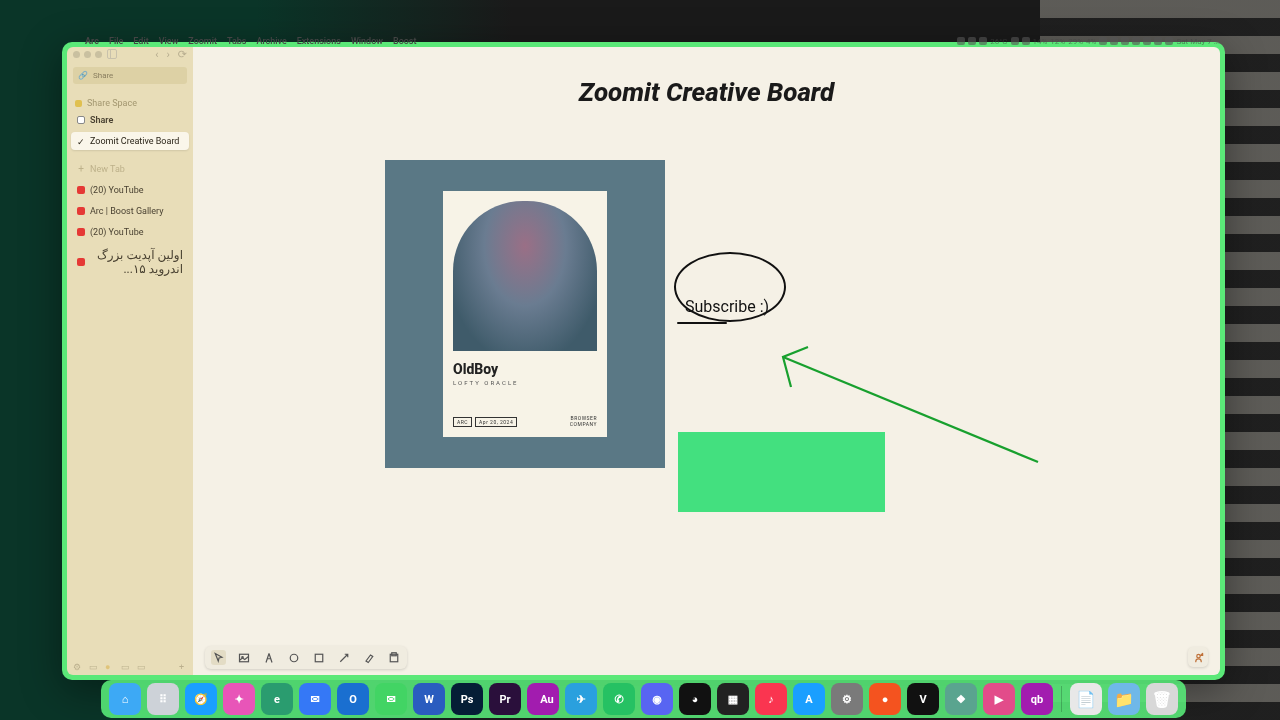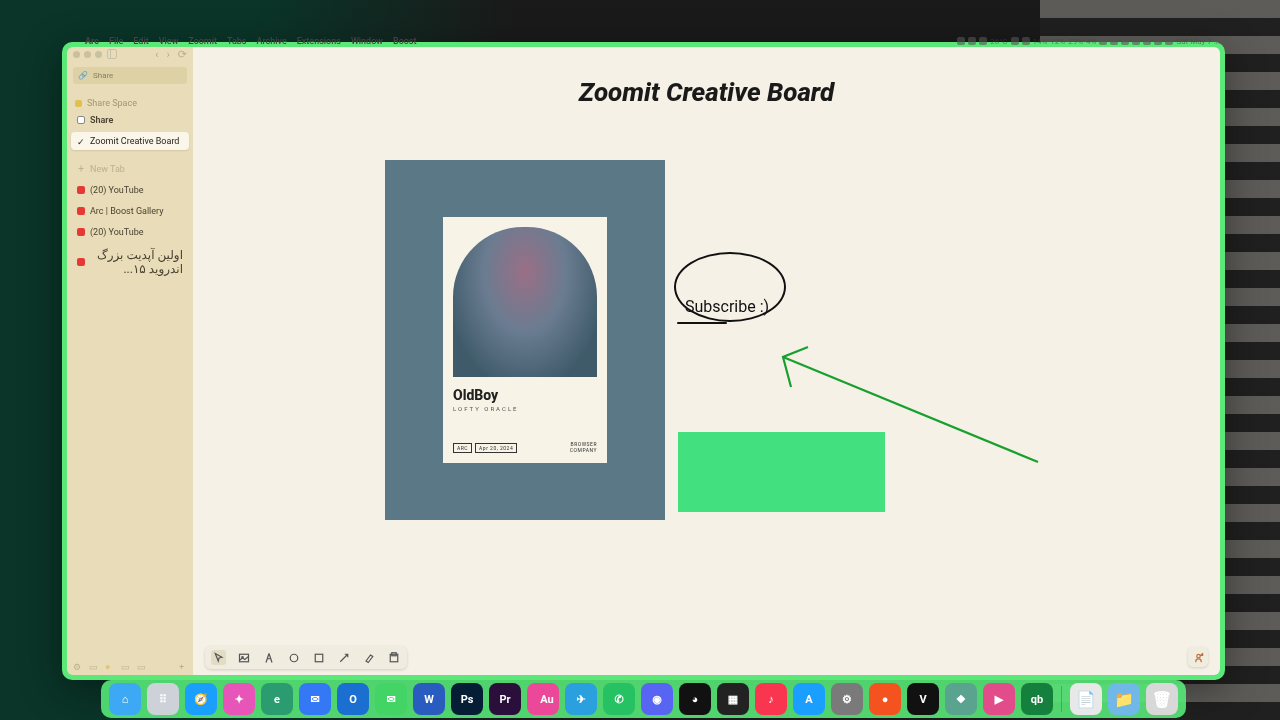--- a/index.html
+++ b/index.html
@@ -46,21 +46,21 @@
 .sb-bottom{margin-top:auto;padding:5px 6px;display:flex;gap:8px;align-items:center;opacity:.4}
 .sb-bottom span{width:8px;height:8px;font-size:9px;color:#7a6f50}
 
 .sidebar-toggle{width:10px;height:10px;border:1px solid #999;border-radius:2px;opacity:.4;position:relative}
 .sidebar-toggle:after{content:"";position:absolute;left:2px;top:0;bottom:0;width:1px;background:#999}
 
 
 .canvas{flex:1;background:#f5f1e6;position:relative}
 .board-title{position:absolute;top:30px;left:0;right:0;text-align:center;font-size:26px;font-weight:800;color:#1a1a1a;font-style:italic}
 
-.card-outer{position:absolute;left:192px;top:113px;width:280px;height:360px;background:#5a7885;display:flex;align-items:center;justify-content:center}
+.card-outer{position:absolute;left:192px;top:113px;width:280px;height:308px;background:#5a7885;display:flex;align-items:center;justify-content:center}
 .card-inner{width:164px;height:246px;background:#f7f3e7;padding:10px;display:flex;flex-direction:column}
 .card-arch{flex:1;border-radius:70px 70px 0 0;background:radial-gradient(ellipse at 50% 30%,#9a6f86 0%,#6a7c91 40%,#3f5b6a 80%)}
 .card-h1{margin-top:10px;font-size:14px;font-weight:800;color:#222}
 .card-h2{font-size:6px;letter-spacing:2px;color:#555;margin-top:2px}
 .card-foot{margin-top:30px;display:flex;align-items:center;gap:3px;font-size:5px;color:#333}
 .card-foot .pill{border:.5px solid #333;padding:1px 3px;letter-spacing:.5px}
 .card-foot .brand{margin-left:auto;font-size:5px;line-height:1.1;letter-spacing:.5px;text-align:right}
 
 .subscribe{position:absolute;left:492px;top:250px;font-size:16px;color:#111}
 .oval{position:absolute;left:481px;top:205px;width:112px;height:70px;border:2.5px solid #111;border-radius:50%}
@@ -286,32 +286,32 @@
       <div class="dock-item" style="background: rgb(205, 210, 216);">⠿</div>
       <div class="dock-item" style="background: rgb(26, 159, 255);">🧭</div>
       <div class="dock-item" style="background: rgb(232, 85, 184);">✦</div>
       <div class="dock-item" style="background: rgb(42, 156, 111);">e</div>
       <div class="dock-item" style="background: rgb(53, 120, 246);">✉</div>
       <div class="dock-item" style="background: rgb(26, 111, 208);">O</div>
       <div class="dock-item" style="background: rgb(66, 212, 100);">✉</div>
       <div class="dock-item" style="background: rgb(42, 92, 191);">W</div>
       <div class="dock-item" style="background: rgb(5, 30, 54);">Ps</div>
       <div class="dock-item" style="background: rgb(42, 15, 59);">Pr</div>
-      <div class="dock-item" style="background: #ec4899; padding-left: 8px;">Au</div>
+      <div class="dock-item" style="background: #a21caf; padding-left: 8px;">Au</div>
       <div class="dock-item" style="background: rgb(42, 160, 222);">✈</div>
       <div class="dock-item" style="background: rgb(38, 193, 99);">✆</div>
       <div class="dock-item" style="background: rgb(88, 101, 242);">◉</div>
       <div class="dock-item" style="background: rgb(17, 17, 17);">◕</div>
       <div class="dock-item" style="background: rgb(34, 34, 34);">▦</div>
       <div class="dock-item" style="background: rgb(250, 53, 80);">♪</div>
       <div class="dock-item" style="background: rgb(26, 159, 255);">A</div>
       <div class="dock-item" style="background: rgb(122, 122, 122);">⚙</div>
       <div class="dock-item" style="background: rgb(244, 83, 31);">●</div>
       <div class="dock-item" style="background: rgb(17, 17, 17);">V</div>
       <div class="dock-item" style="background: rgb(90, 164, 143);">❖</div>
       <div class="dock-item" style="background: rgb(226, 76, 138);">▶</div>
-      <div class="dock-item" style="background: #15803d;">qb</div>
+      <div class="dock-item" style="background: #a21caf;">qb</div>
       <div class="dock-sep"></div>
       <div class="dock-item" style="background: rgb(232, 232, 232); font-size: 16px;">📄</div>
       <div class="dock-item" style="background: rgb(111, 184, 232); font-size: 16px;">📁</div>
       <div class="dock-item" style="background: rgb(216, 216, 216); font-size: 16px;">🗑</div>
     </div>
 </div>
 
 </body></html>

